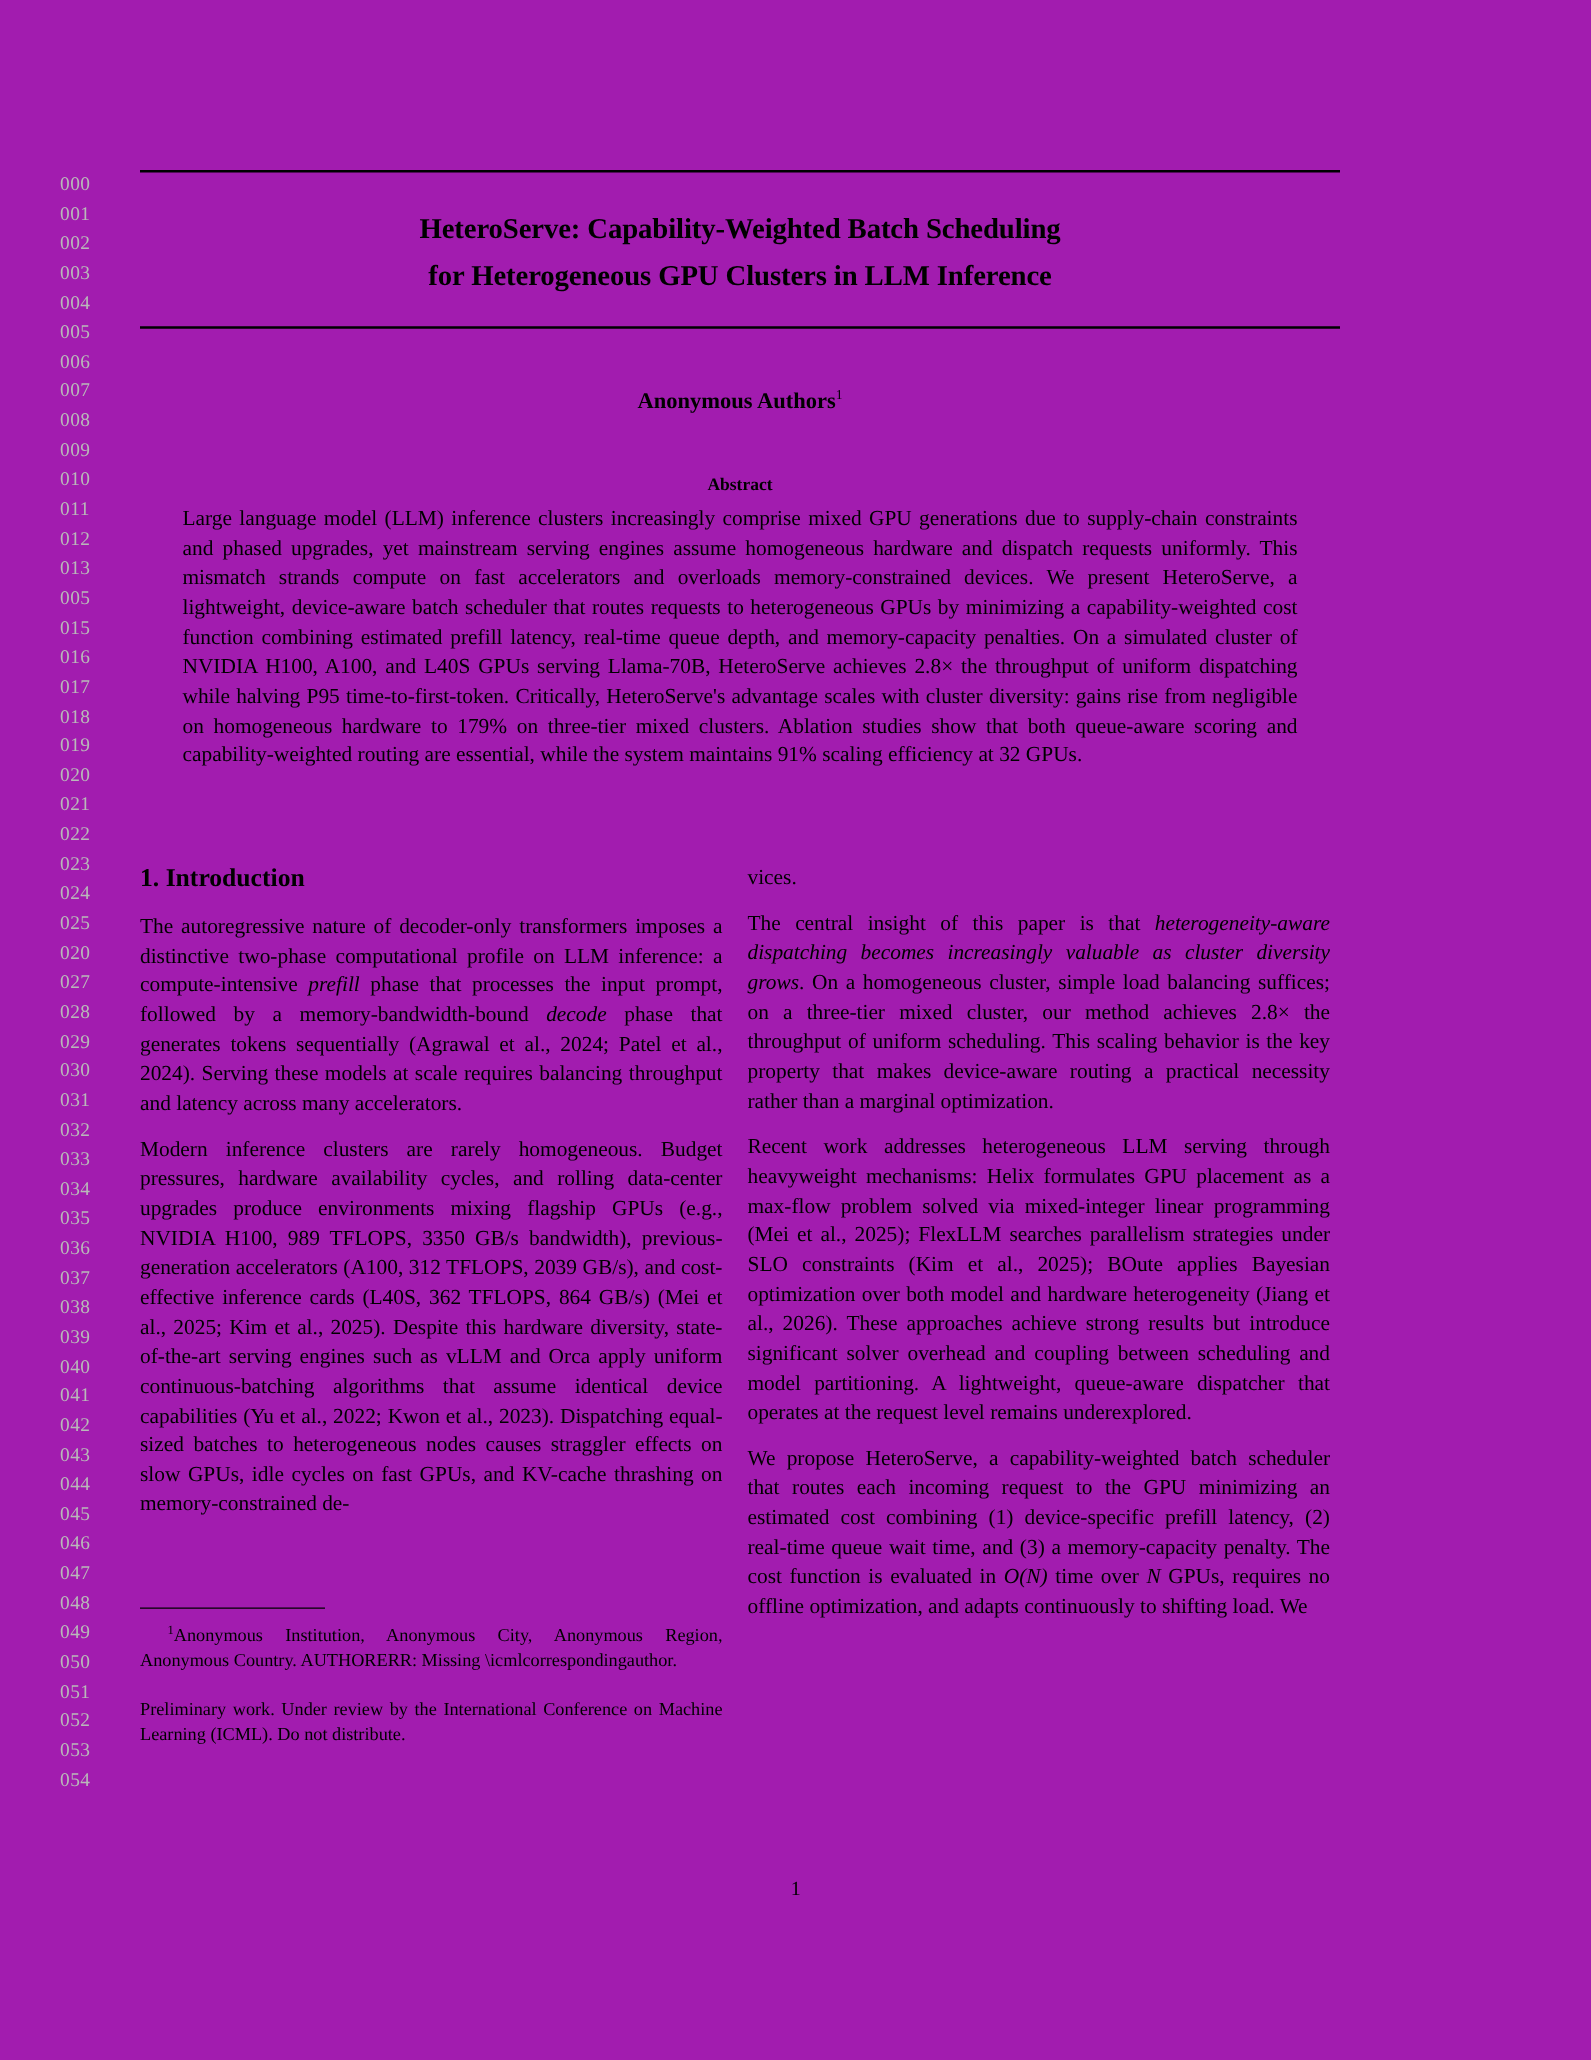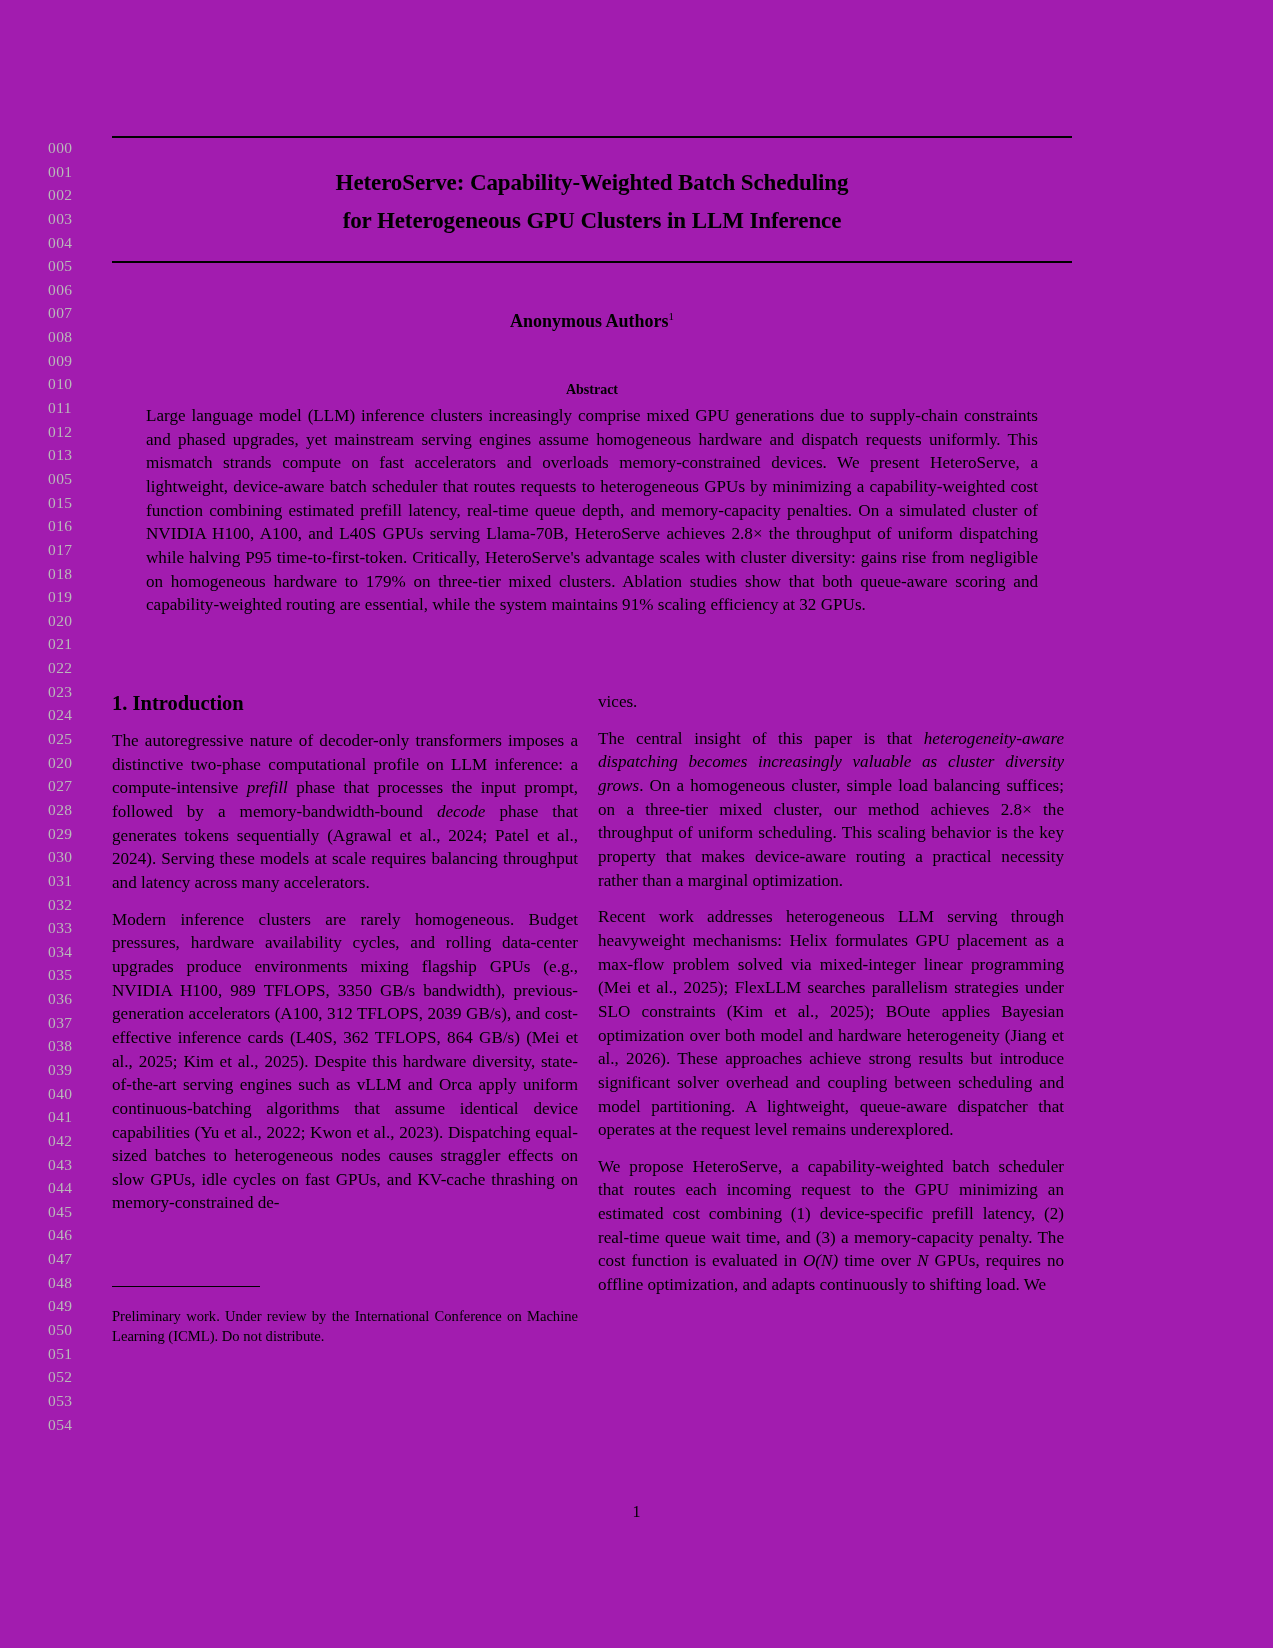--- a/index.html
+++ b/index.html
@@ -276,19 +276,22 @@
 
       <p class="para">Recent work addresses heterogeneous LLM serving through heavyweight mechanisms: Helix formulates GPU placement as a max-flow problem solved via mixed-integer linear programming (Mei et al., 2025); FlexLLM searches parallelism strategies under SLO constraints (Kim et al., 2025); BOute applies Bayesian optimization over both model and hardware heterogeneity (Jiang et al., 2026). These approaches achieve strong results but introduce significant solver overhead and coupling between scheduling and model partitioning. A lightweight, queue-aware dispatcher that operates at the request level remains underexplored.</p>
 
       <p class="para"><span>We propose </span><b>HeteroServe</b><span>, a capability-weighted batch scheduler that routes each incoming request to the GPU minimizing an estimated cost combining (1) device-specific prefill latency, (2) real-time queue wait time, and (3) a memory-capacity penalty. The cost function is evaluated in </span><i class="nowrap">O(N)</i><span> time over </span><i>N</i><span> GPUs, requires no offline optimization, and adapts continuously to shifting load. We</span></p>
     </div>
   </div>
 
   <div class="footnote-zone">
     <div class="fn-rule"></div>
 
+    <div class="footnote">
+      <span class="footnote-indent"></span><sup>1</sup><span>Anonymous Institution, Anonymous City, Anonymous Region, Anonymous Country. </span><b>AUTHORERR: Missing \icmlcorrespondingauthor.</b>
+    </div>
 
     <div class="footnote second">Preliminary work. Under review by the International Conference on Machine Learning (ICML). Do not distribute.</div>
   </div>
 
   <div class="pagenum">1</div>
 
 </div>
 
 </body></html>

